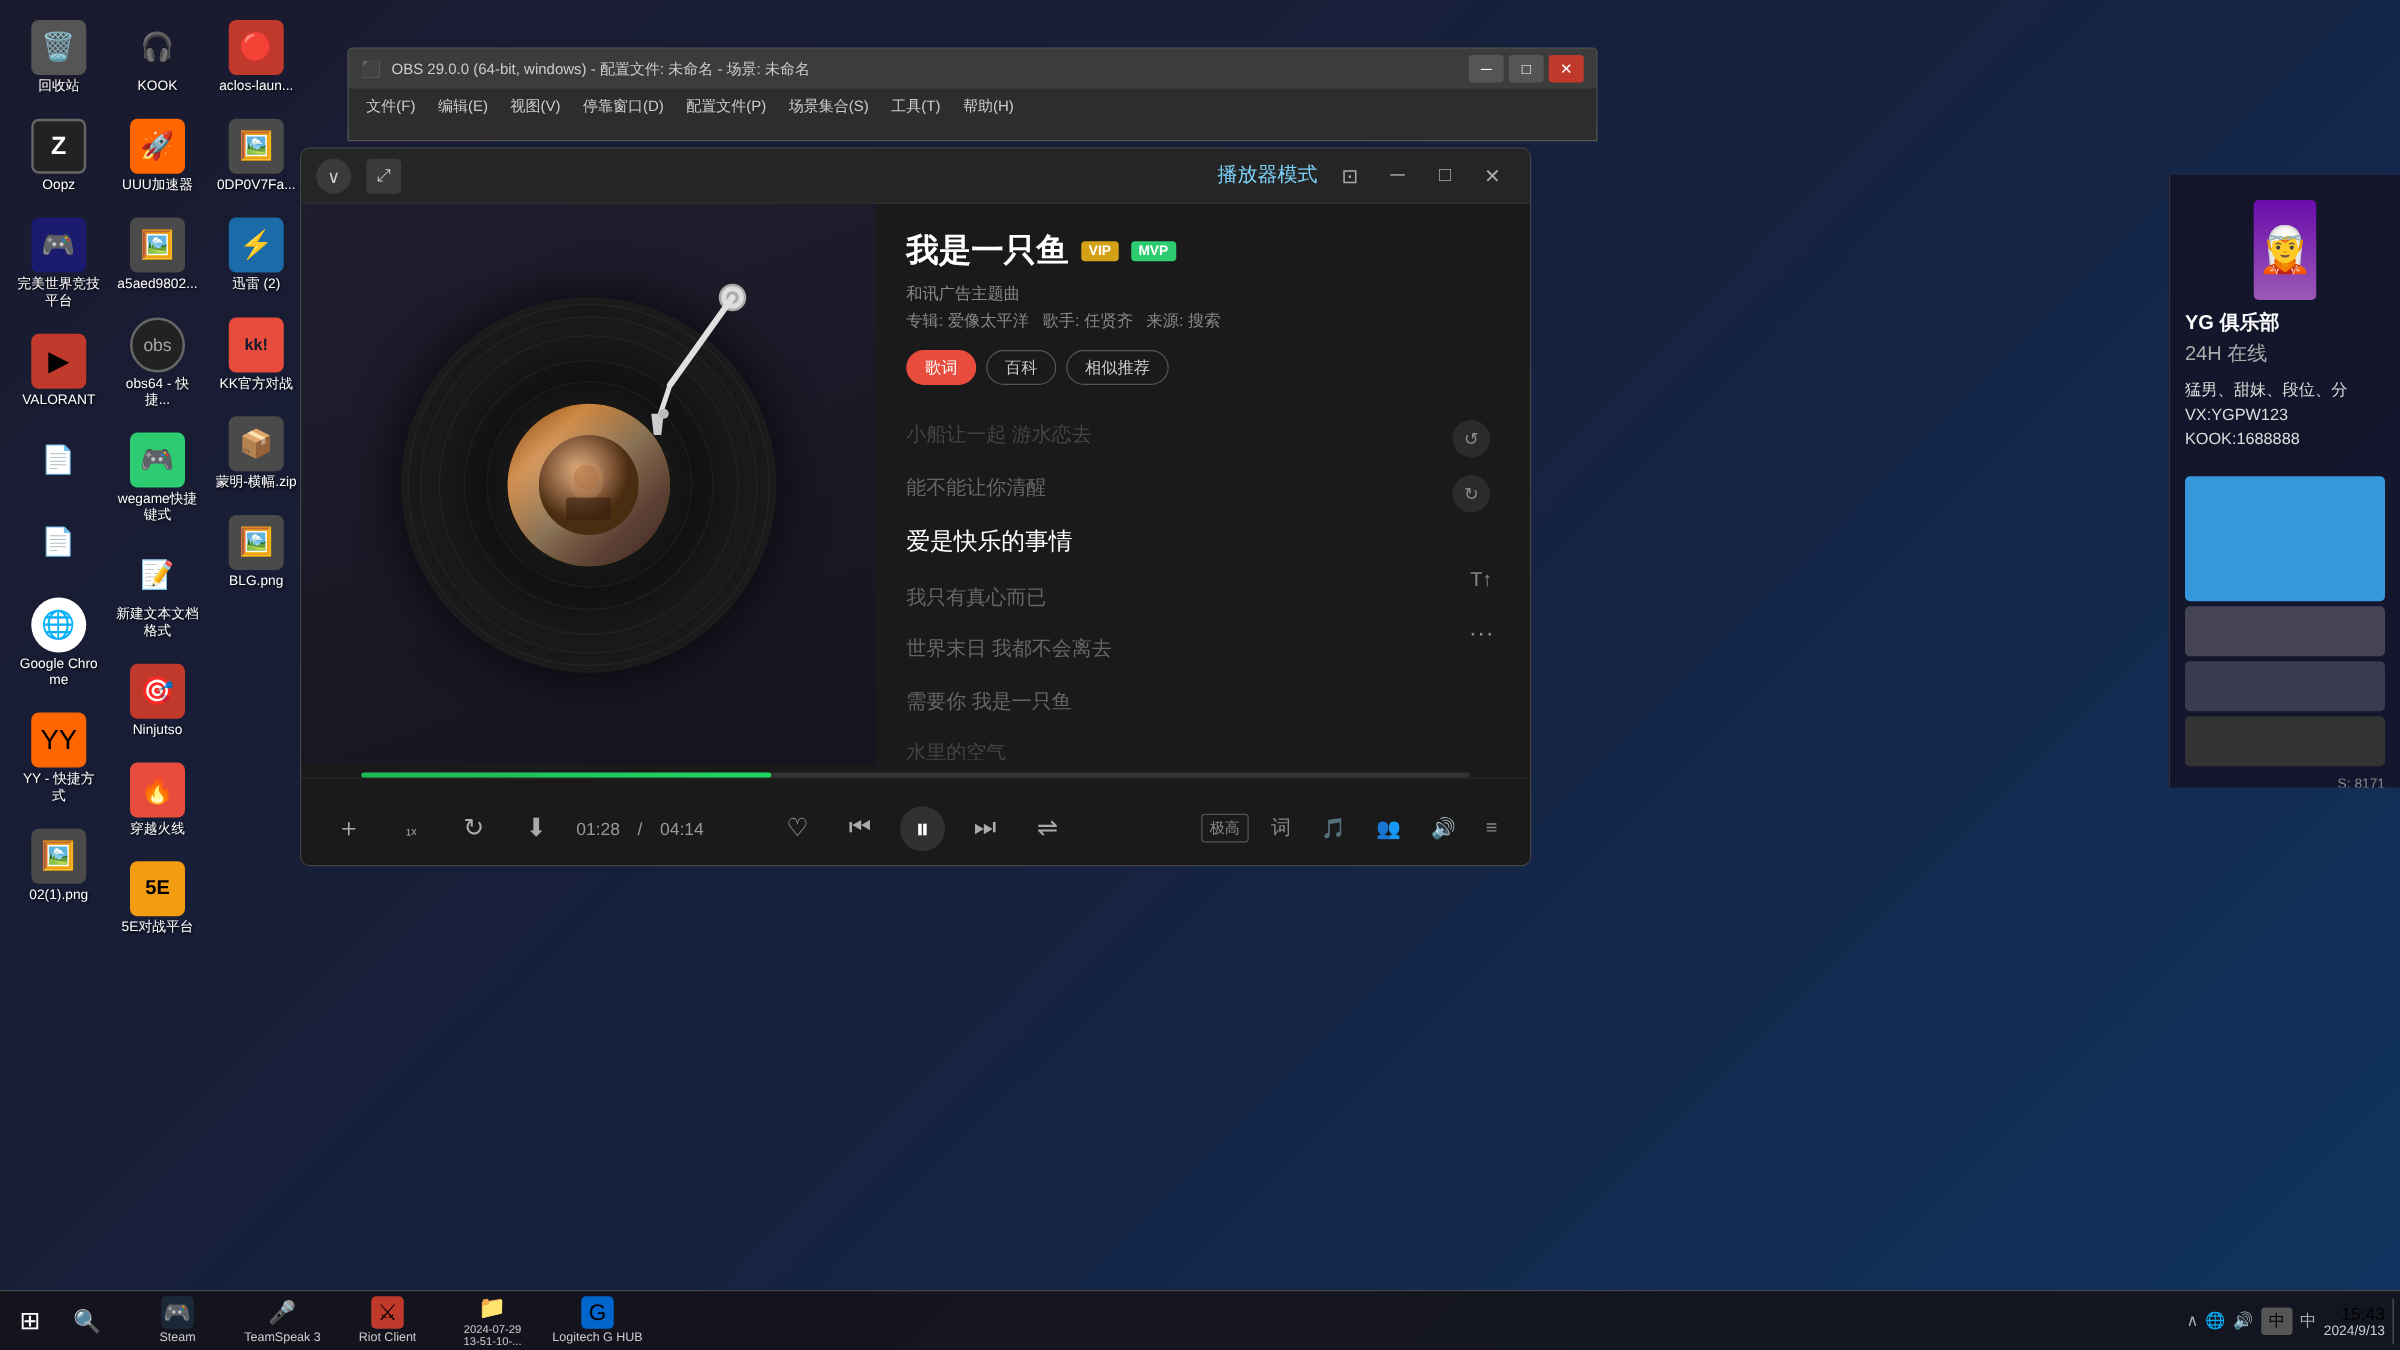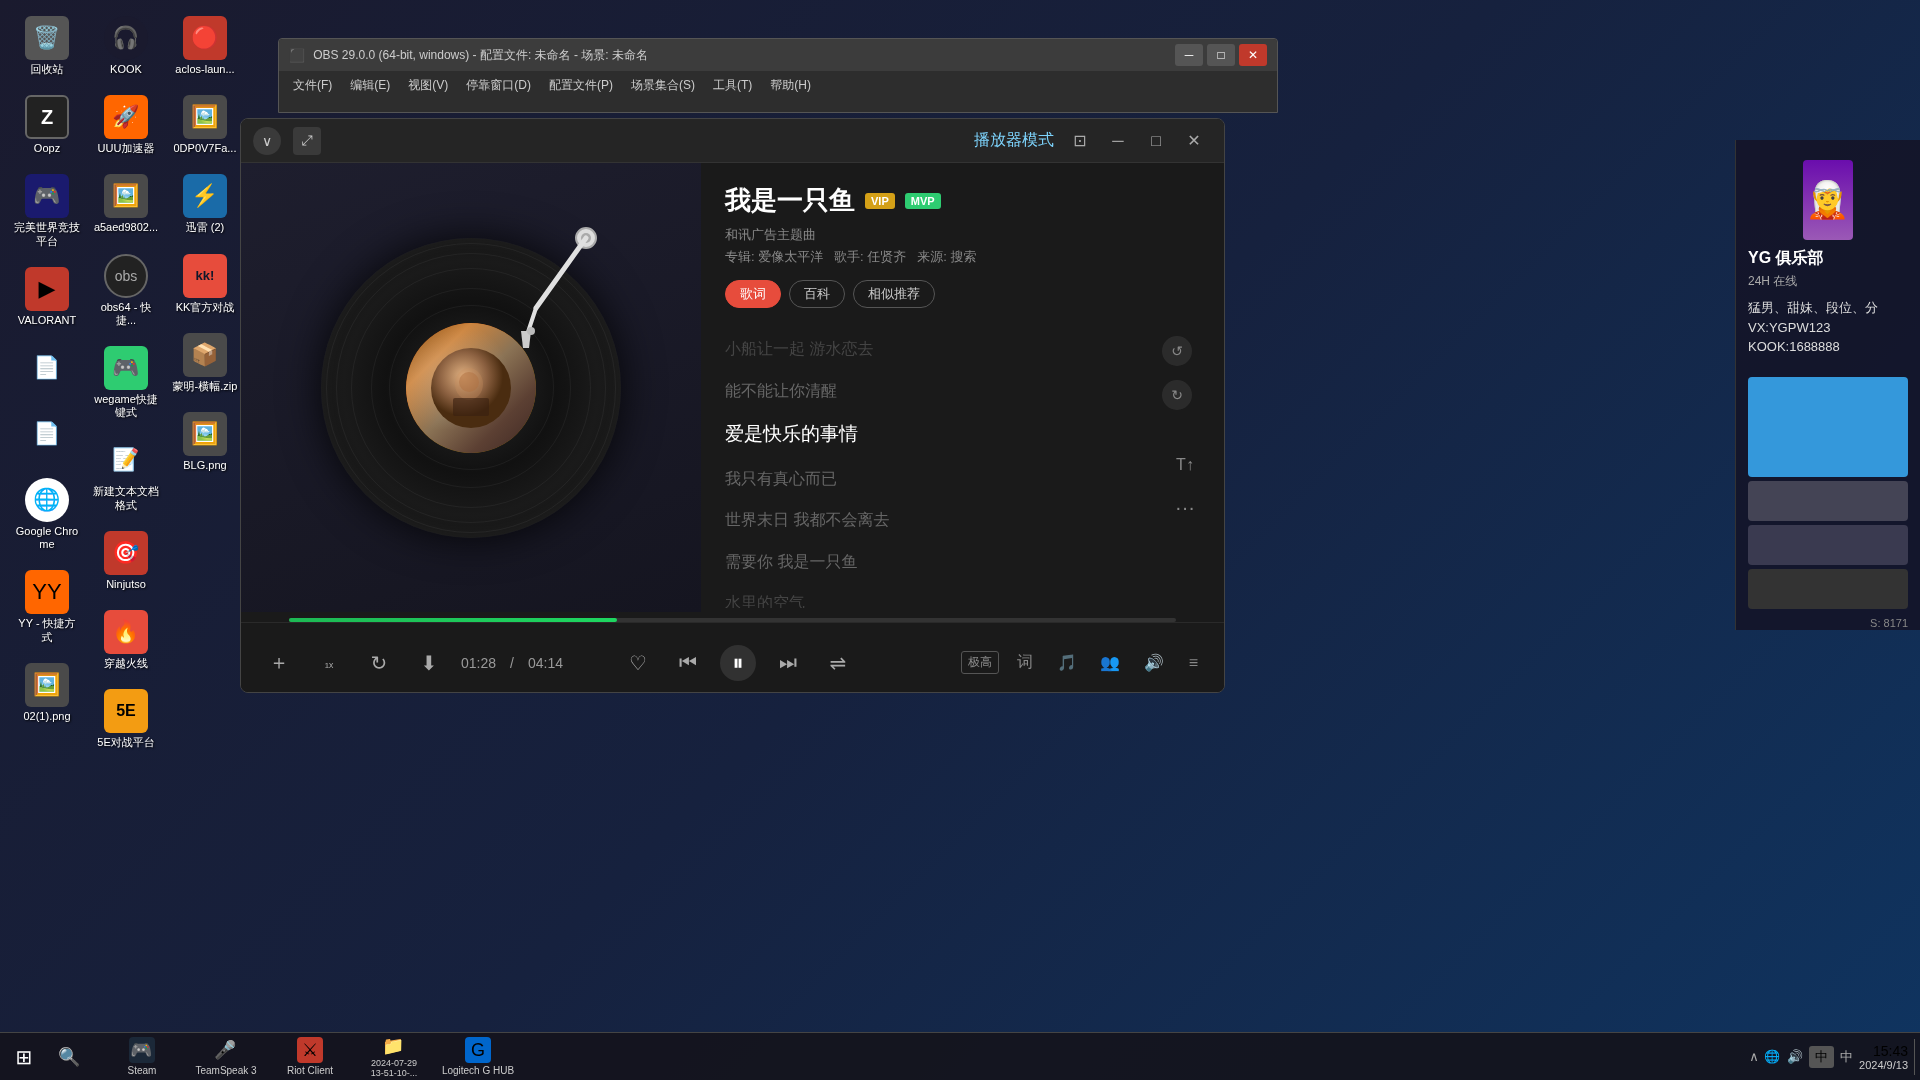--- a/index.html
+++ b/index.html
@@ -575,21 +575,21 @@
     }
 
     .banner-title {
       font-size: 16px;
       font-weight: bold;
       color: #fff;
       margin-bottom: 4px;
     }
 
     .banner-sub {
-      font-size: 12px;
+      font-size: 16px;
       color: #aaa;
       margin-bottom: 8px;
     }
 
     .banner-text {
       font-size: 13px;
       color: #ddd;
       line-height: 1.5;
     }
 

